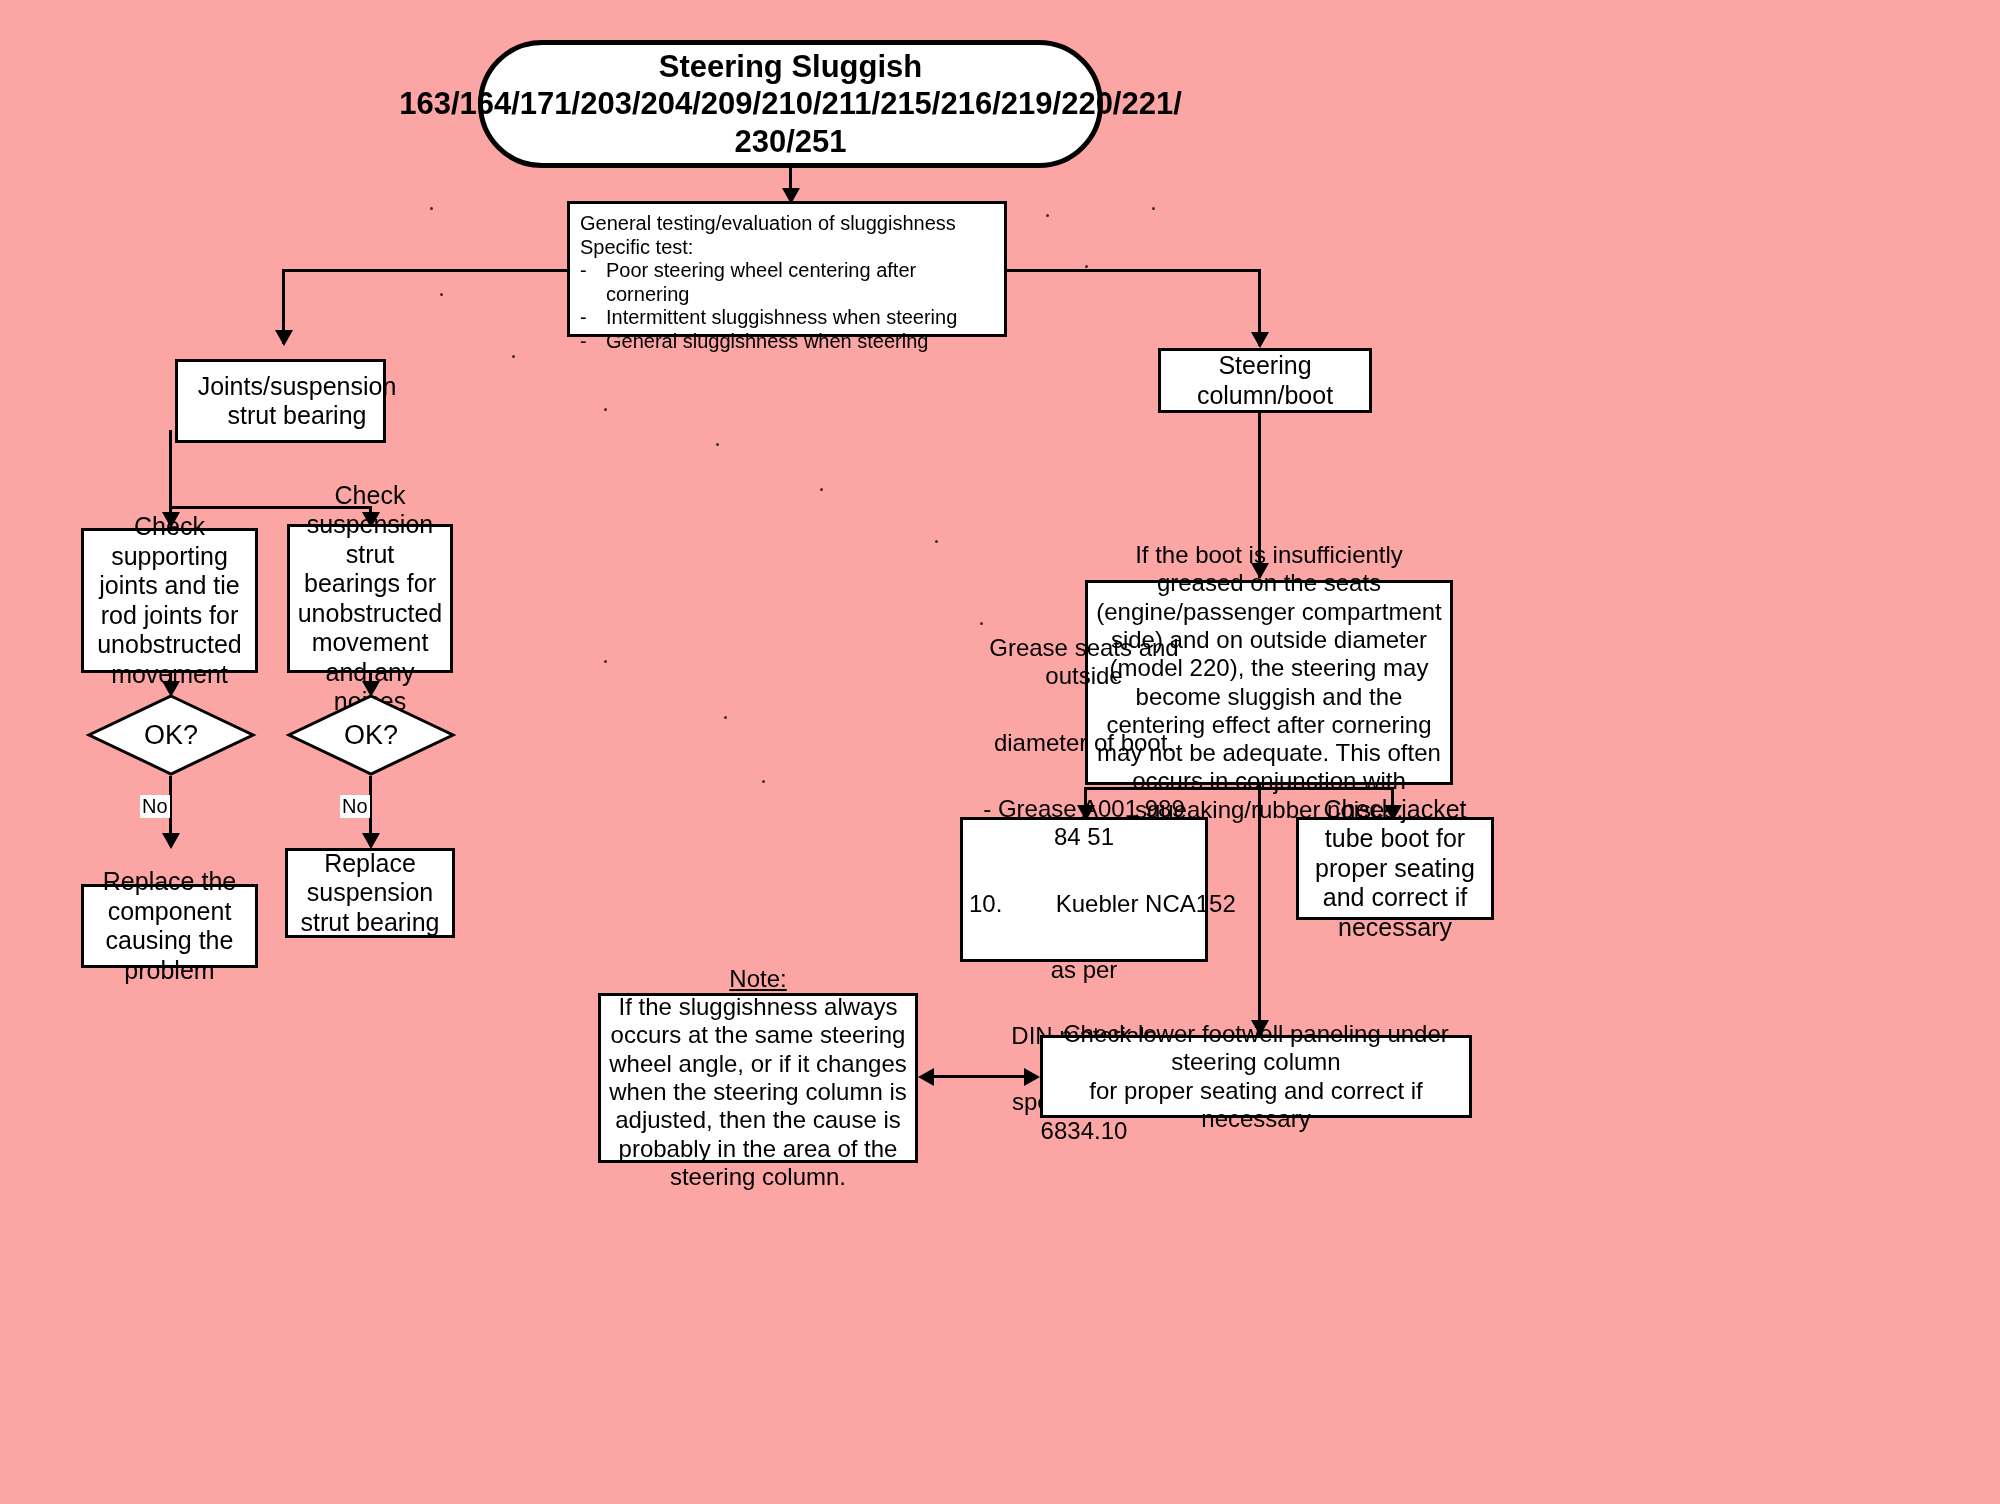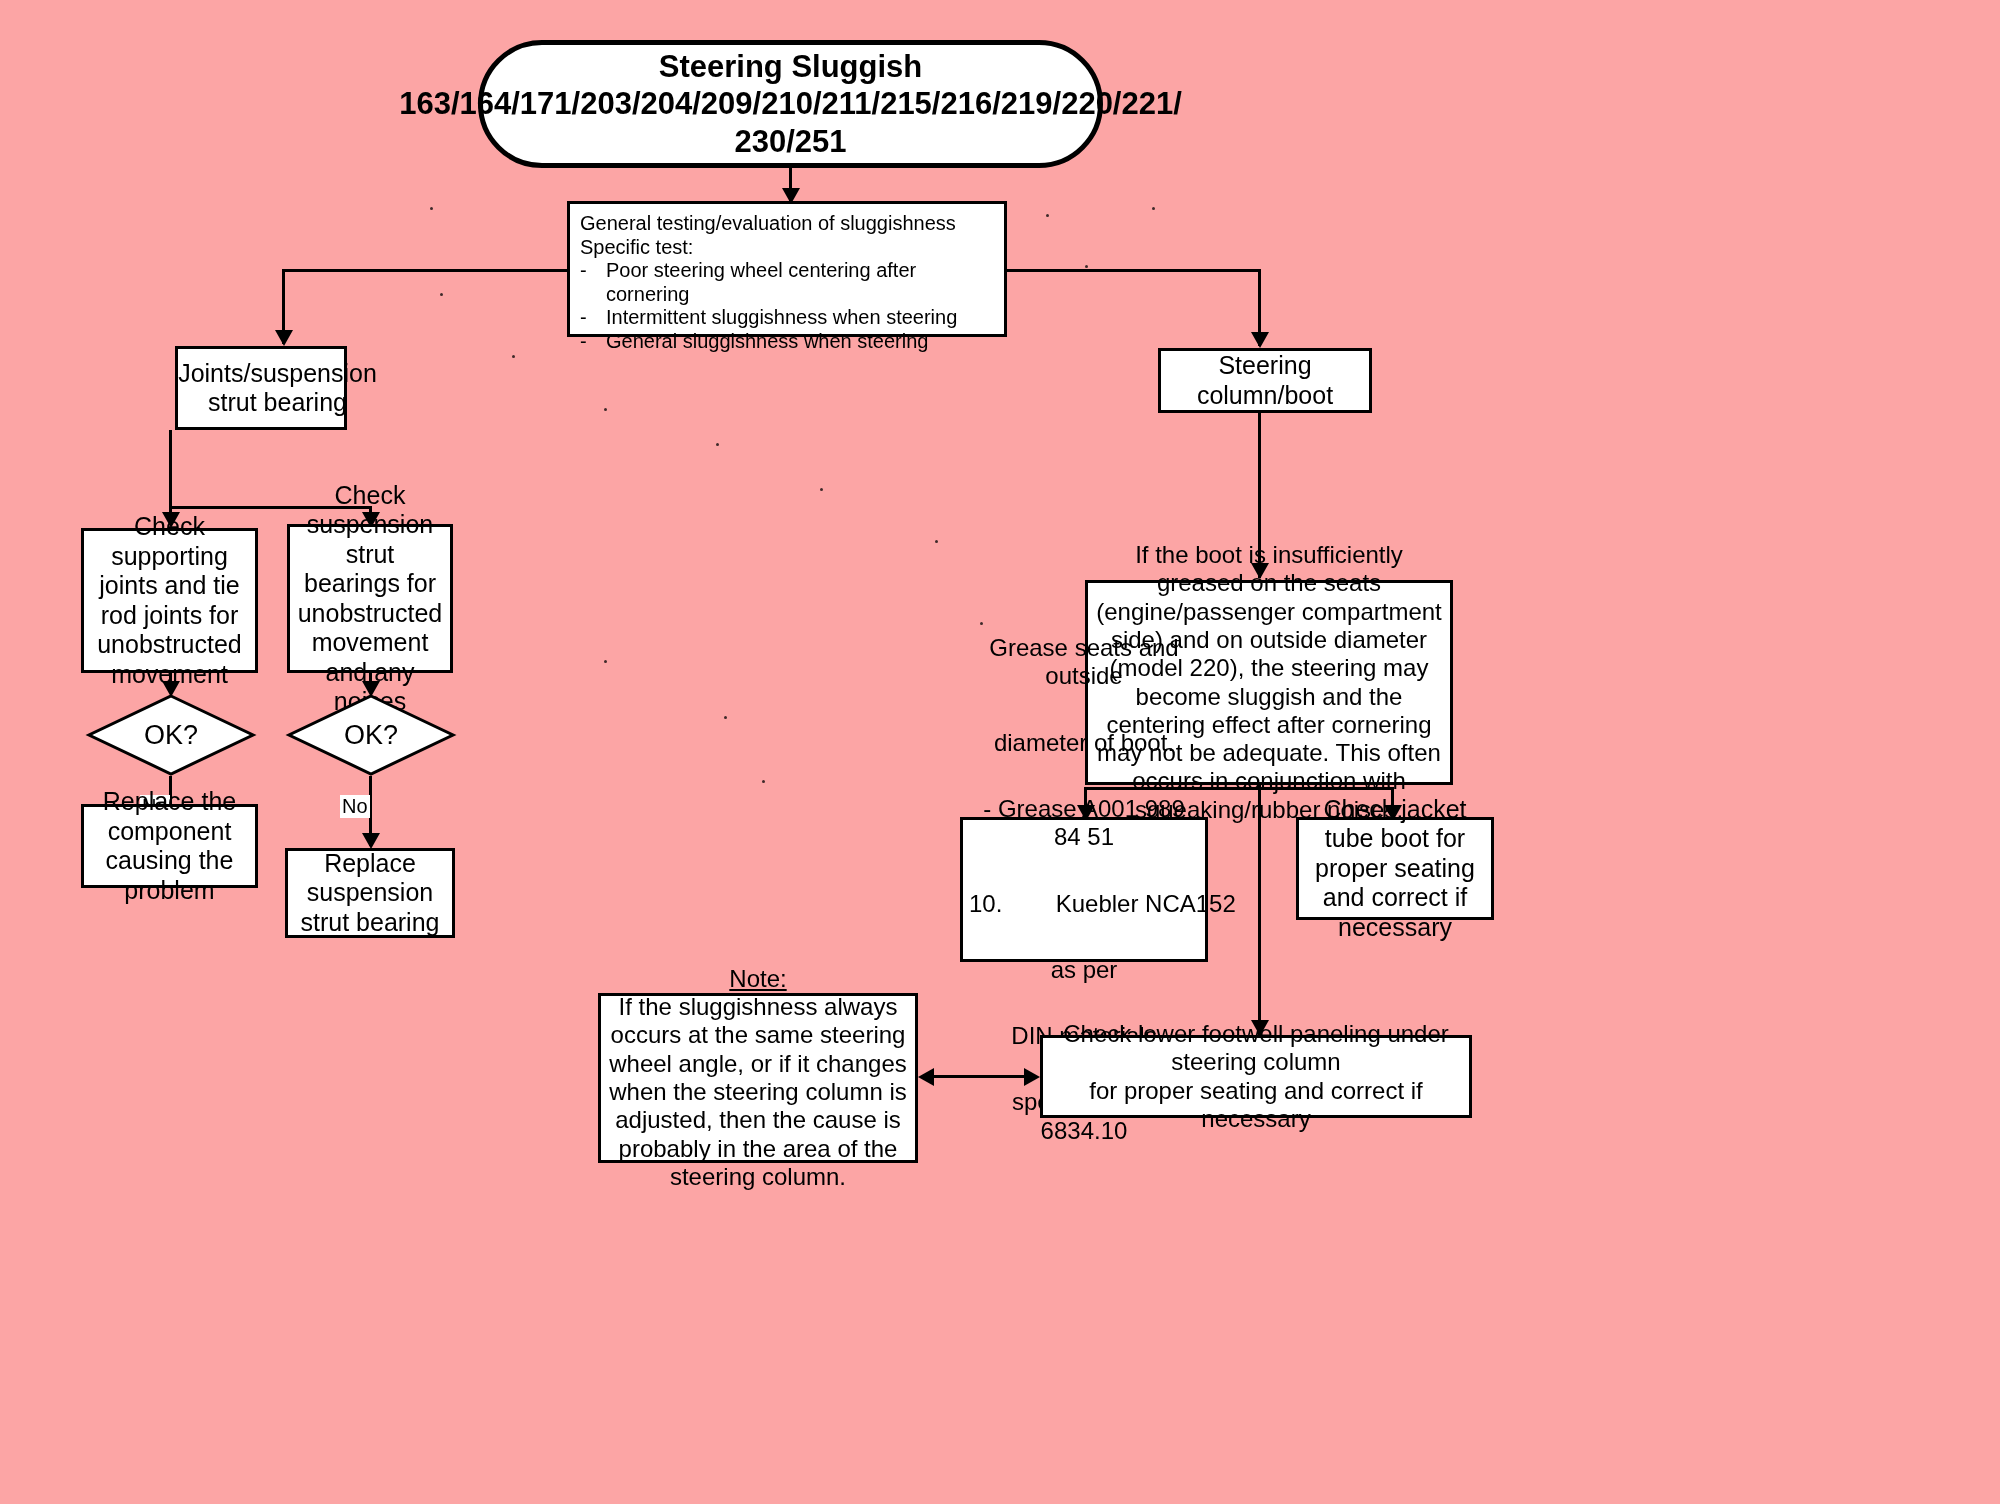--- a/index.html
+++ b/index.html
@@ -140,21 +140,21 @@
   </div>
 
   <div class="edge h" style="left:282px; top:269px; width:288px;"></div>
   <div class="edge v" style="left:282px; top:269px; height:75px;"></div>
   <div class="arrow-down" style="left:275px; top:330px;"></div>
 
   <div class="edge h" style="left:1005px; top:269px; width:256px;"></div>
   <div class="edge v" style="left:1258px; top:269px; height:77px;"></div>
   <div class="arrow-down" style="left:1251px; top:332px;"></div>
 
-  <div class="node" style="left:175px; top:346px; width:172px; height:84px;padding-left:39px;">
+  <div class="node" style="left:175px; top:359px; width:211px; height:84px;padding-left:39px;">
     <span>Joints/suspension strut bearing</span>
   </div>
 
   <div class="node" style="left:1158px; top:348px; width:214px; height:65px;">
     <span>Steering column/boot</span>
   </div>
 
   <div class="edge v" style="left:169px; top:430px; height:78px;"></div>
   <div class="edge h" style="left:169px; top:506px; width:203px;"></div>
   <div class="edge v" style="left:169px; top:506px; height:18px;"></div>
@@ -190,21 +190,21 @@
   </div>
 
   <div class="edge v" style="left:169px; top:776px; height:70px;"></div>
   <div class="edge-label" style="left:140px; top:795px;">No</div>
   <div class="arrow-down" style="left:162px; top:833px;"></div>
 
   <div class="edge v" style="left:369px; top:776px; height:70px;"></div>
   <div class="edge-label" style="left:340px; top:795px;">No</div>
   <div class="arrow-down" style="left:362px; top:833px;"></div>
 
-  <div class="node" style="left:81px; top:804px; width:177px; height:84px;">
+  <div class="node" style="left:81px; top:884px; width:177px; height:84px;">
     <span>Replace the component causing the problem</span>
   </div>
 
   <div class="node" style="left:285px; top:848px; width:170px; height:90px;">
     <span>Replace suspension strut bearing</span>
   </div>
 
   <div class="edge v" style="left:1258px; top:413px; height:165px;"></div>
   <div class="arrow-down" style="left:1251px; top:563px;"></div>
 

